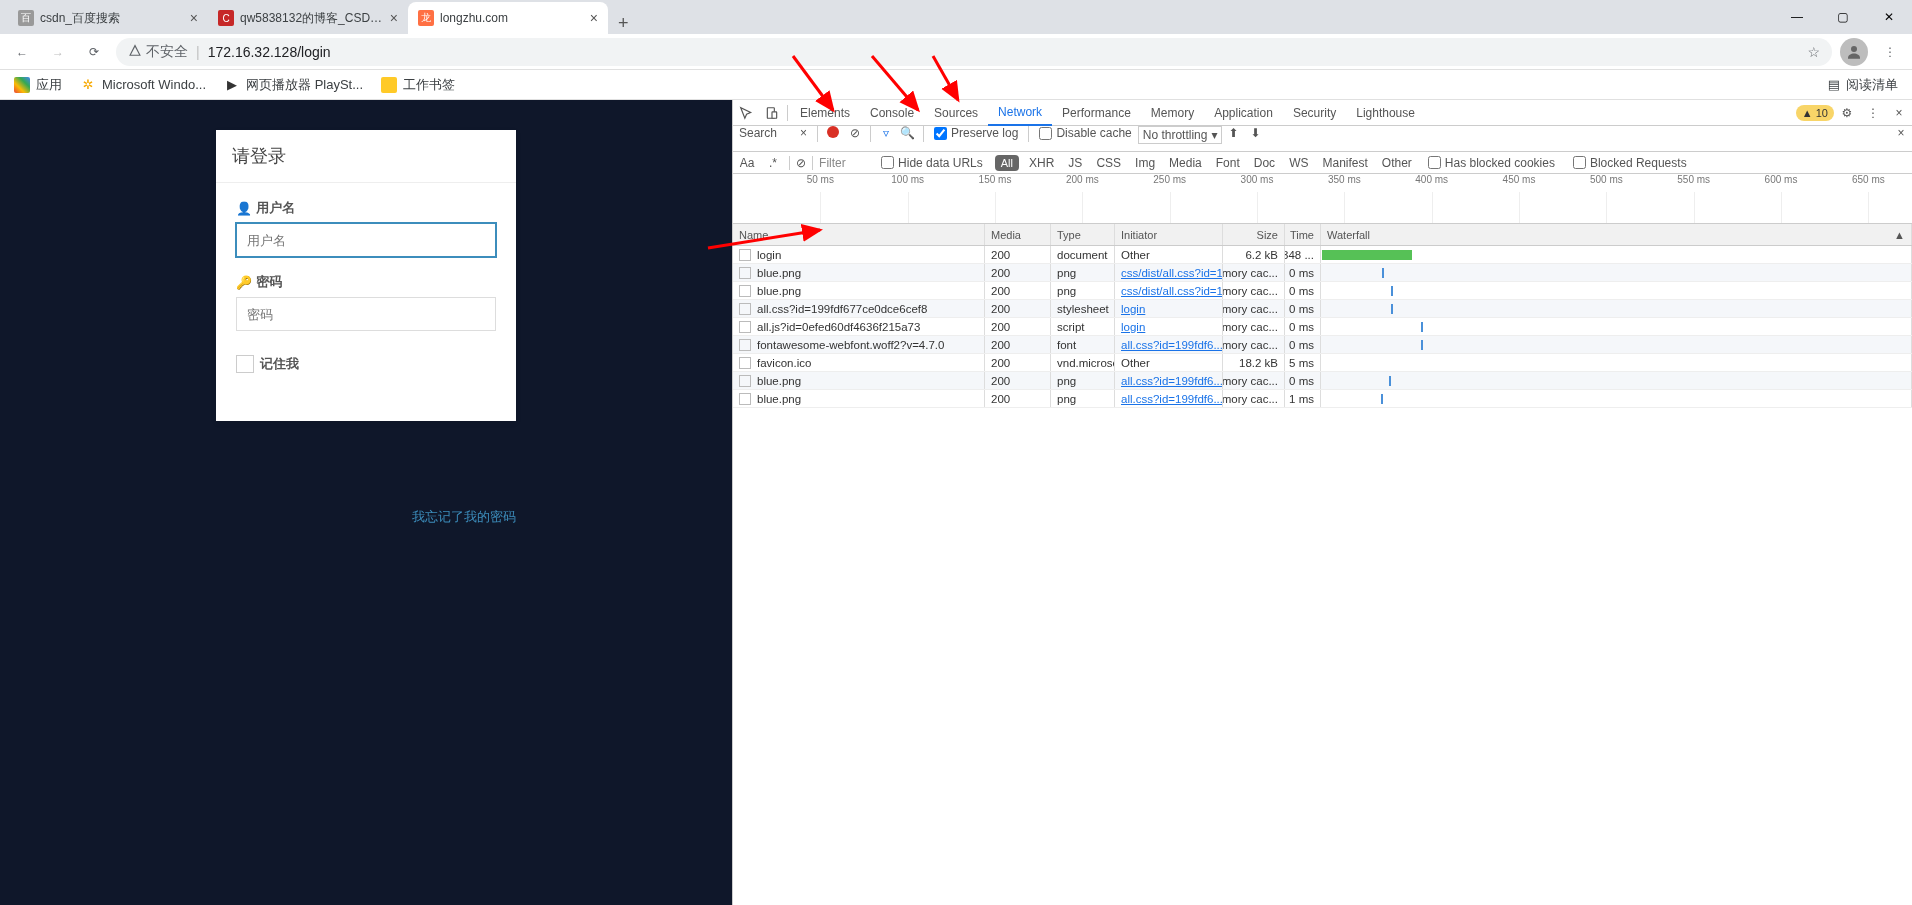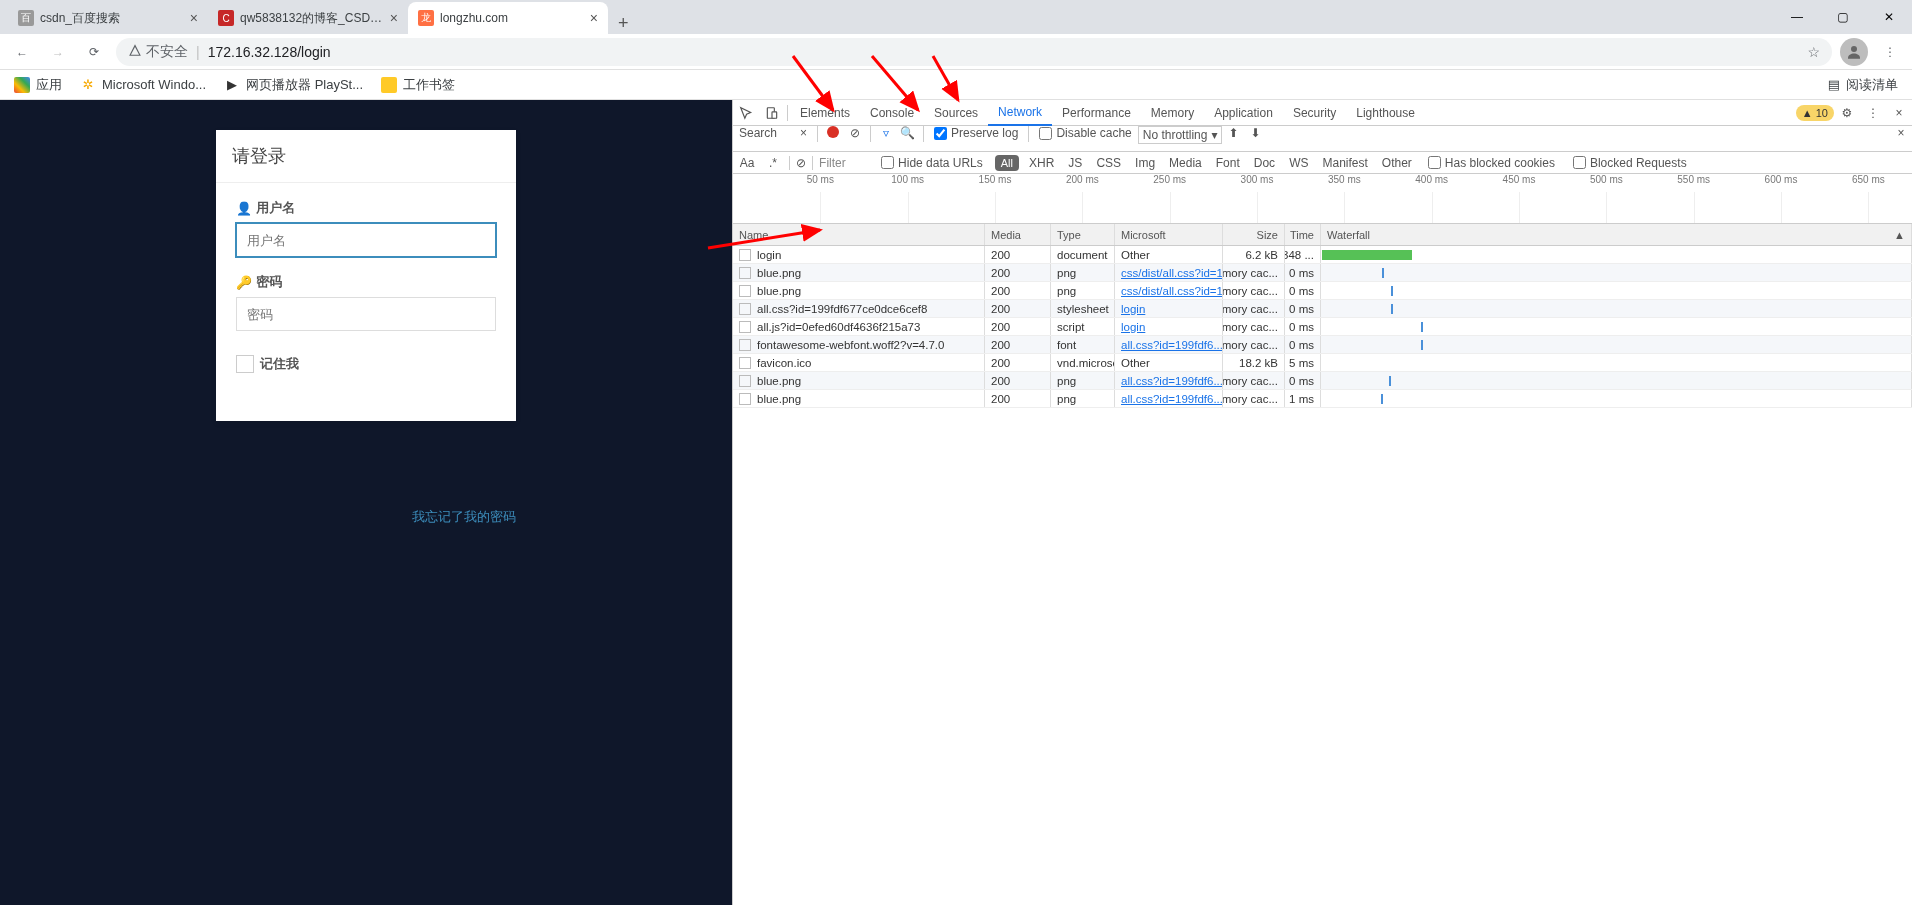--- a/index.html
+++ b/index.html
@@ -331,21 +331,21 @@
         <div class="tickline" style="left: 74.0741%;"></div>
         <div class="tickline" style="left: 81.4815%;"></div>
         <div class="tickline" style="left: 88.8889%;"></div>
         <div class="tickline" style="left: 96.2963%;"></div>
       </div>
 
     <div class="req-head">
       <div class="c-name">Name</div>
       <div class="c-status">Media</div>
       <div class="c-type">Type</div>
-      <div class="c-init">Microsoft</div>
+      <div class="c-init">Initiator</div>
       <div class="c-size">Size</div>
       <div class="c-time">Time</div>
       <div class="c-wf">
           <span>Waterfall</span>
           <span style="margin-left:auto">▲</span>
         </div>
     </div>
     <div class="req-body" id="req-body">
         <div class="req-row">
           <div class="c-name"><span class="fico"></span>login</div>

